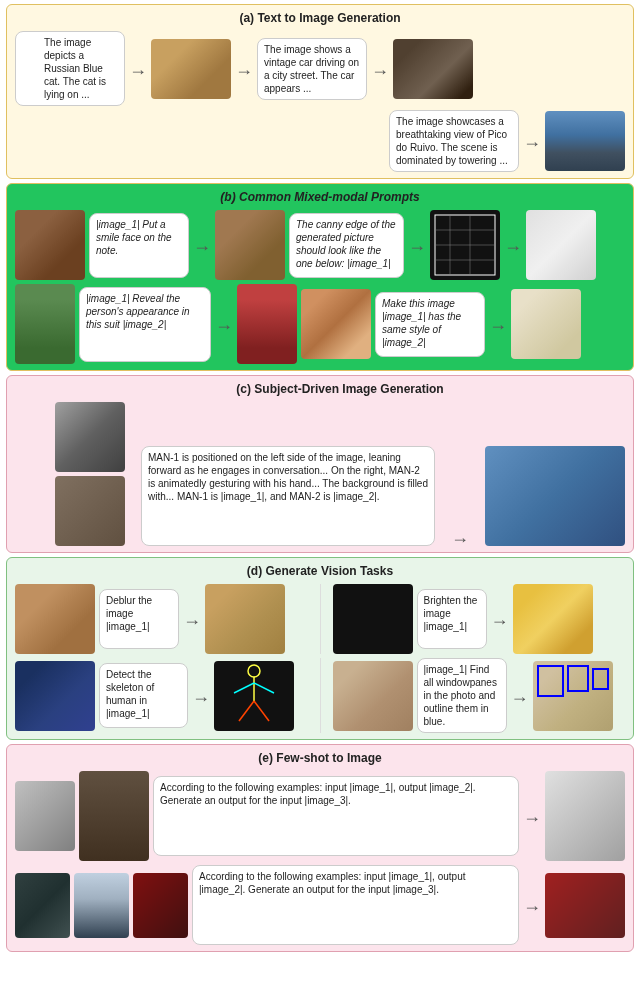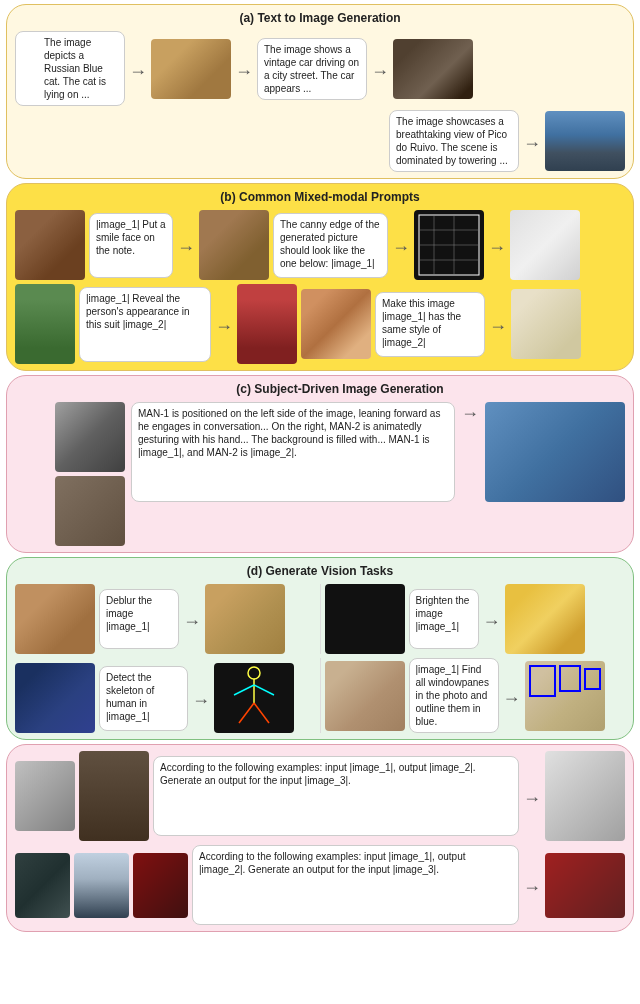--- a/index.html
+++ b/index.html
@@ -6,41 +6,42 @@
     body {
       width: 640px;
       font-family: Arial, sans-serif;
       font-size: 11px;
       background: #fff;
     }
 
     .section {
       padding: 6px 8px;
       margin: 4px 6px;
-      border-radius: 20px;
+      border-radius: 6px;
     }
 
     .section-title {
       text-align: center;
       font-size: 12px;
       font-weight: bold;
       margin-bottom: 6px;
       color: #222;
     }
 
     
     .section-a {
       background: #fff8e1;
       border: 1.5px solid #e0c060;
     }
 
     
     .section-b {
-      background: #fde047;
+      background: #22c55e;
       border: 1.5px solid #e0c060;
+      font-style: italic;
     }
 
     
     .section-c {
       background: #fce4ec;
       border: 1.5px solid #e0a0b0;
       padding-left: 48px;
     }
 
     
@@ -134,43 +135,42 @@
       top: 0; left: 0; width: 100%; height: 100%;
     }
 
     .skeleton-lines {
       position: absolute;
       top: 0; left: 0; width: 100%; height: 100%;
     }
 
     .two-col {
       display: flex;
-      gap: 4px;
+      gap: 12px;
       width: 100%;
-      align-items: flex-end;
     }
 
     .half-section {
       flex: 1;
       display: flex;
       align-items: center;
       gap: 4px;
     }
 
     .divider-v {
       width: 1px;
       background: #ddd;
       align-self: stretch;
     }
 
     
     .section-c-inner {
       display: flex;
-      gap: 6px;
-      align-items: flex-start;
+      gap: 16px;
+      align-items: flex-end;
     }
 
     .section-c-left {
       display: flex;
       flex-direction: column;
       gap: 4px;
     }
   </style>
 </head>
 <body>
@@ -192,21 +192,21 @@
     <div class="arrow">→</div>
     <div class="img-placeholder img-mountain"></div>
   </div>
 </div>
 
 <div class="section section-b">
   <div class="section-title">(b) Common Mixed-modal Prompts</div>
 
   <div class="row">
     <div class="img-placeholder img-bag"></div>
-    <div class="text-box" style="width:84px; min-height:65px;">|image_1| Put a smile face on the note.</div>
+    <div class="text-box" style="width:100px; min-height:65px;">|image_1| Put a smile face on the note.</div>
     <div class="arrow">→</div>
     <div class="img-placeholder img-bear-note"></div>
     <div class="text-box" style="width:115px; min-height:65px;">The canny edge of the generated picture should look like the one below: |image_1|</div>
     <div class="arrow">→</div>
     <div class="img-placeholder img-canny">
       <svg class="canny-lines" viewBox="0 0 70 70">
         <rect x="5" y="5" width="60" height="60" fill="none" stroke="#fff" stroke-width="1"></rect>
         <line x1="5" y1="20" x2="65" y2="20" stroke="#888" stroke-width="0.5"></line>
         <line x1="5" y1="35" x2="65" y2="35" stroke="#888" stroke-width="0.5"></line>
         <line x1="5" y1="50" x2="65" y2="50" stroke="#888" stroke-width="0.5"></line>
@@ -289,20 +289,21 @@
           <rect x="5" y="5" width="25" height="30" fill="none" stroke="#00f" stroke-width="2"></rect>
           <rect x="35" y="5" width="20" height="25" fill="none" stroke="#00f" stroke-width="2"></rect>
           <rect x="60" y="8" width="15" height="20" fill="none" stroke="#00f" stroke-width="2"></rect>
         </svg>
       </div>
     </div>
   </div>
 </div>
 
 <div class="section section-e">
+  <div class="section-title">(e) Few-shot to Image</div>
 
   <div class="row">
     <div class="img-placeholder img-kitchen-fs"></div>
     <div class="img-placeholder img-warrior"></div>
     <div class="text-box" style="flex:1; min-height:80px;">According to the following examples: input |image_1|, output |image_2|. Generate an output for the input |image_3|.</div>
     <div class="arrow">→</div>
     <div class="img-placeholder img-white-figure"></div>
   </div>
 
   <div class="row" style="margin-top:4px;">

